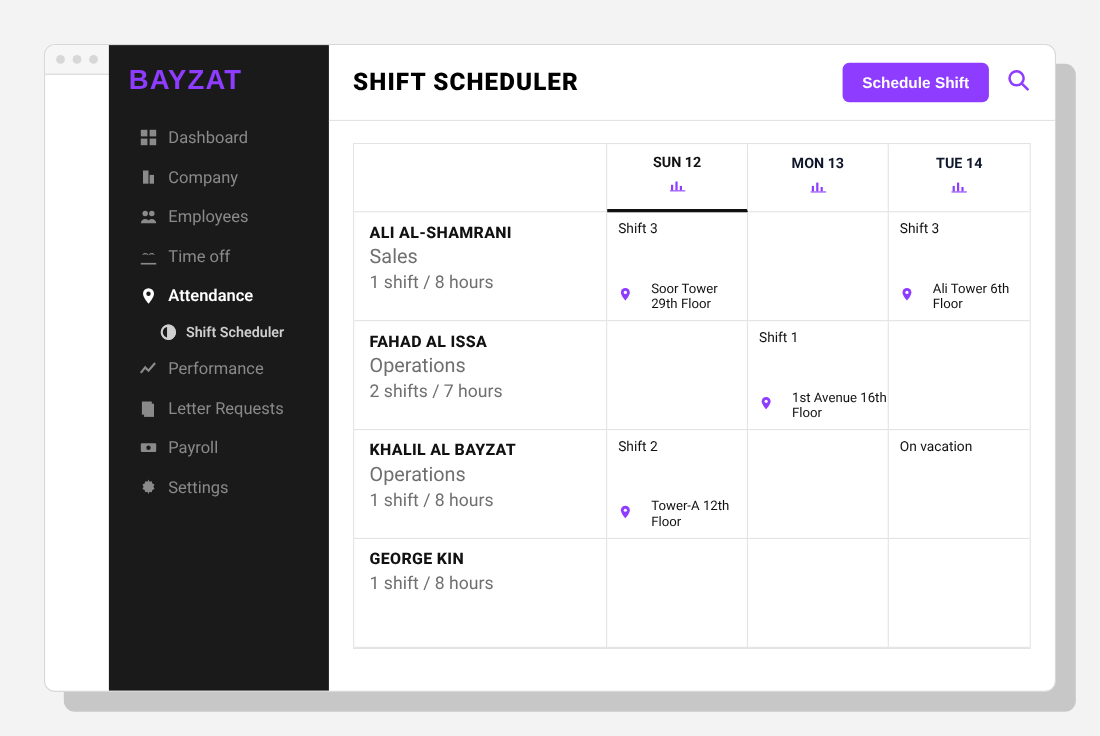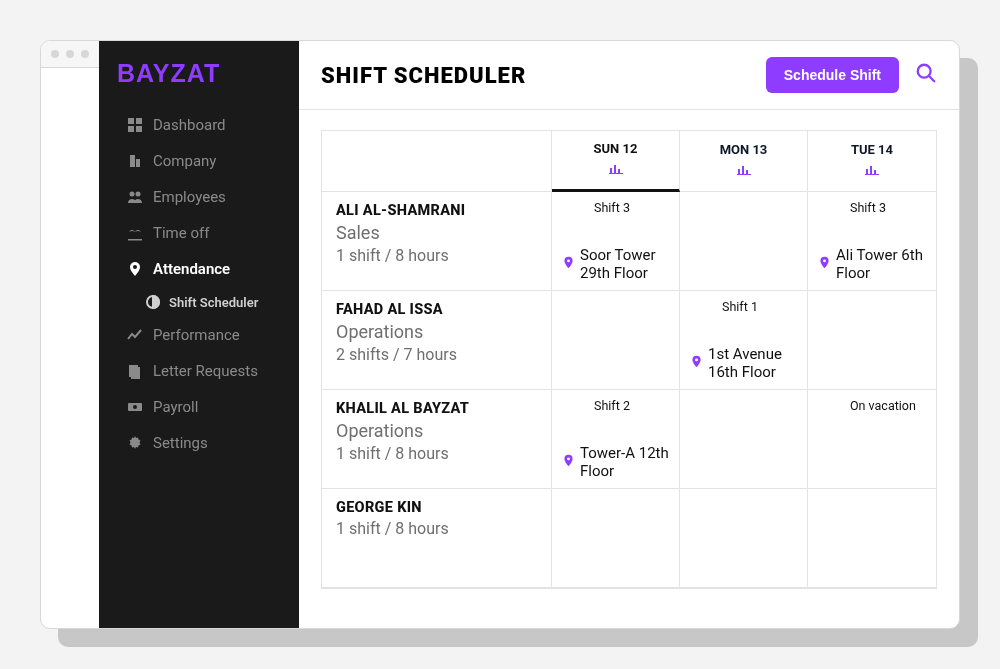--- a/index.html
+++ b/index.html
@@ -51,22 +51,22 @@
   .row > div{border-right:1px solid var(--cell-border);border-bottom:1px solid var(--cell-border);}
   .row > div:last-child{border-right:none;}
   .col-head{display:flex;flex-direction:column;align-items:center;justify-content:center;gap:4px;padding:10px 0;color:#0f172a;font-weight:700;font-size:13px;}
   .col-head.active{color:#111;border-bottom:3px solid #111;}
   .bar-ic{color:var(--purple2);}
   .emp{padding:10px 14px 13px;}
   .emp .name{font-weight:800;font-size:14.5px;letter-spacing:.3px;color:#111;}
   .emp .dept{color:var(--soft);font-size:18px;margin-top:3px;}
   .emp .sum{color:var(--soft);font-size:16px;margin-top:3px;}
   .cell{position:relative;min-height:80px;padding:8px 10px 10px;font-size:12.5px;color:#111;}
-  .cell .top{font-size:12.5px;color:#111;margin-left:32px;}
-  .cell .loc{position:absolute;left:10px;bottom:8px;display:flex;align-items:center;gap:5px;font-size:15px;color:#111;}
+  .cell .top{font-size:12.5px;color:#111;}
+  .cell .loc{position:absolute;left:10px;bottom:8px;display:flex;align-items:center;gap:17px;font-size:12px;color:#111;}
   .cell .loc .pin{color:var(--purple2);}
   .cell.vac{color:#b7b7b7;}
   .blank-head{background:#fff;}
   .pin svg{width:13px;height:13px;}
   .bar-ic svg{width:16px;height:16px;}
 </style>
 </head>
 <body>
 <div class="viewport">
 

